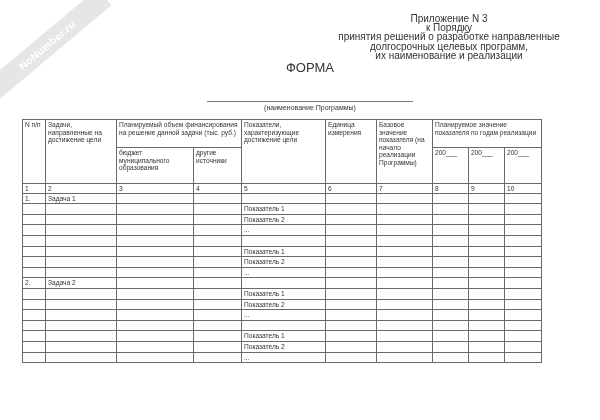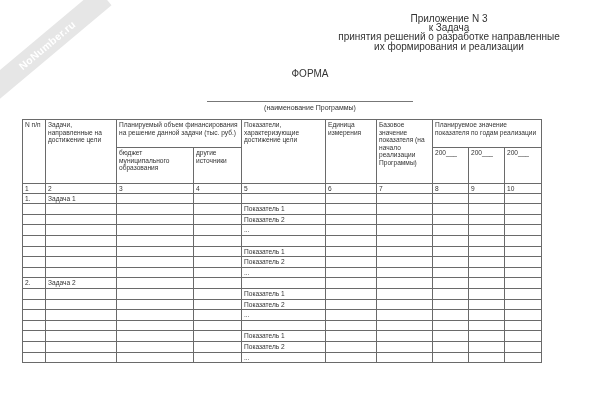--- a/index.html
+++ b/index.html
@@ -11,22 +11,22 @@
     position:absolute; left:-28px; top:34px; width:150px; height:22px;
     transform:rotate(-40deg); transform-origin:center;
     background:#e6e6e6; color:#ffffff; font-size:10.5px; font-weight:bold;
     text-align:center; line-height:22px; letter-spacing:0.3px;
   }
   .appendix {
     position:absolute; right:21px; top:14px; width:260px; text-align:center;
     font-size:10px; line-height:9.2px; color:#333;
   }
   .title {
-    position:absolute; left:180px; width:260px; top:70px; text-align:center;
-    font-size:10px; line-height:8.6px; color:#333;
+    position:absolute; left:180px; width:260px; top:64px; text-align:center;
+    font-size:13px; line-height:8.6px; color:#333;
   }
   .prog-line {
     position:absolute; left:207px; width:206px; top:101px; border-top:1px solid #777;
   }
   .prog-caption {
     position:absolute; left:180px; width:260px; top:104px; text-align:center;
     font-size:7px; color:#333;
   }
   table.form {
     position:absolute; left:22px; top:119px; border-collapse:collapse;
@@ -41,23 +41,24 @@
   table.form tr.body td { height:8.6px; }
   .bold-top td { border-top:1.5px solid #555; }
 </style>
 </head>
 <body>
 
 <div class="watermark">NoNumber.ru</div>
 
 <div class="appendix">
   <div>Приложение N 3</div>
-  <div>к Задача</div>
+  <div>к Порядку</div>
   <div>принятия решений о разработке направленные</div>
-  <div>их формирования и реализации</div>
+  <div>долгосрочных целевых программ,</div>
+  <div>их наименование и реализации</div>
 </div>
 
 <div class="title">
   <div>ФОРМА</div>
 </div>
 <div class="prog-line"></div>
 <div class="prog-caption">(наименование Программы)</div>
 
 <table class="form">
   <colgroup>

